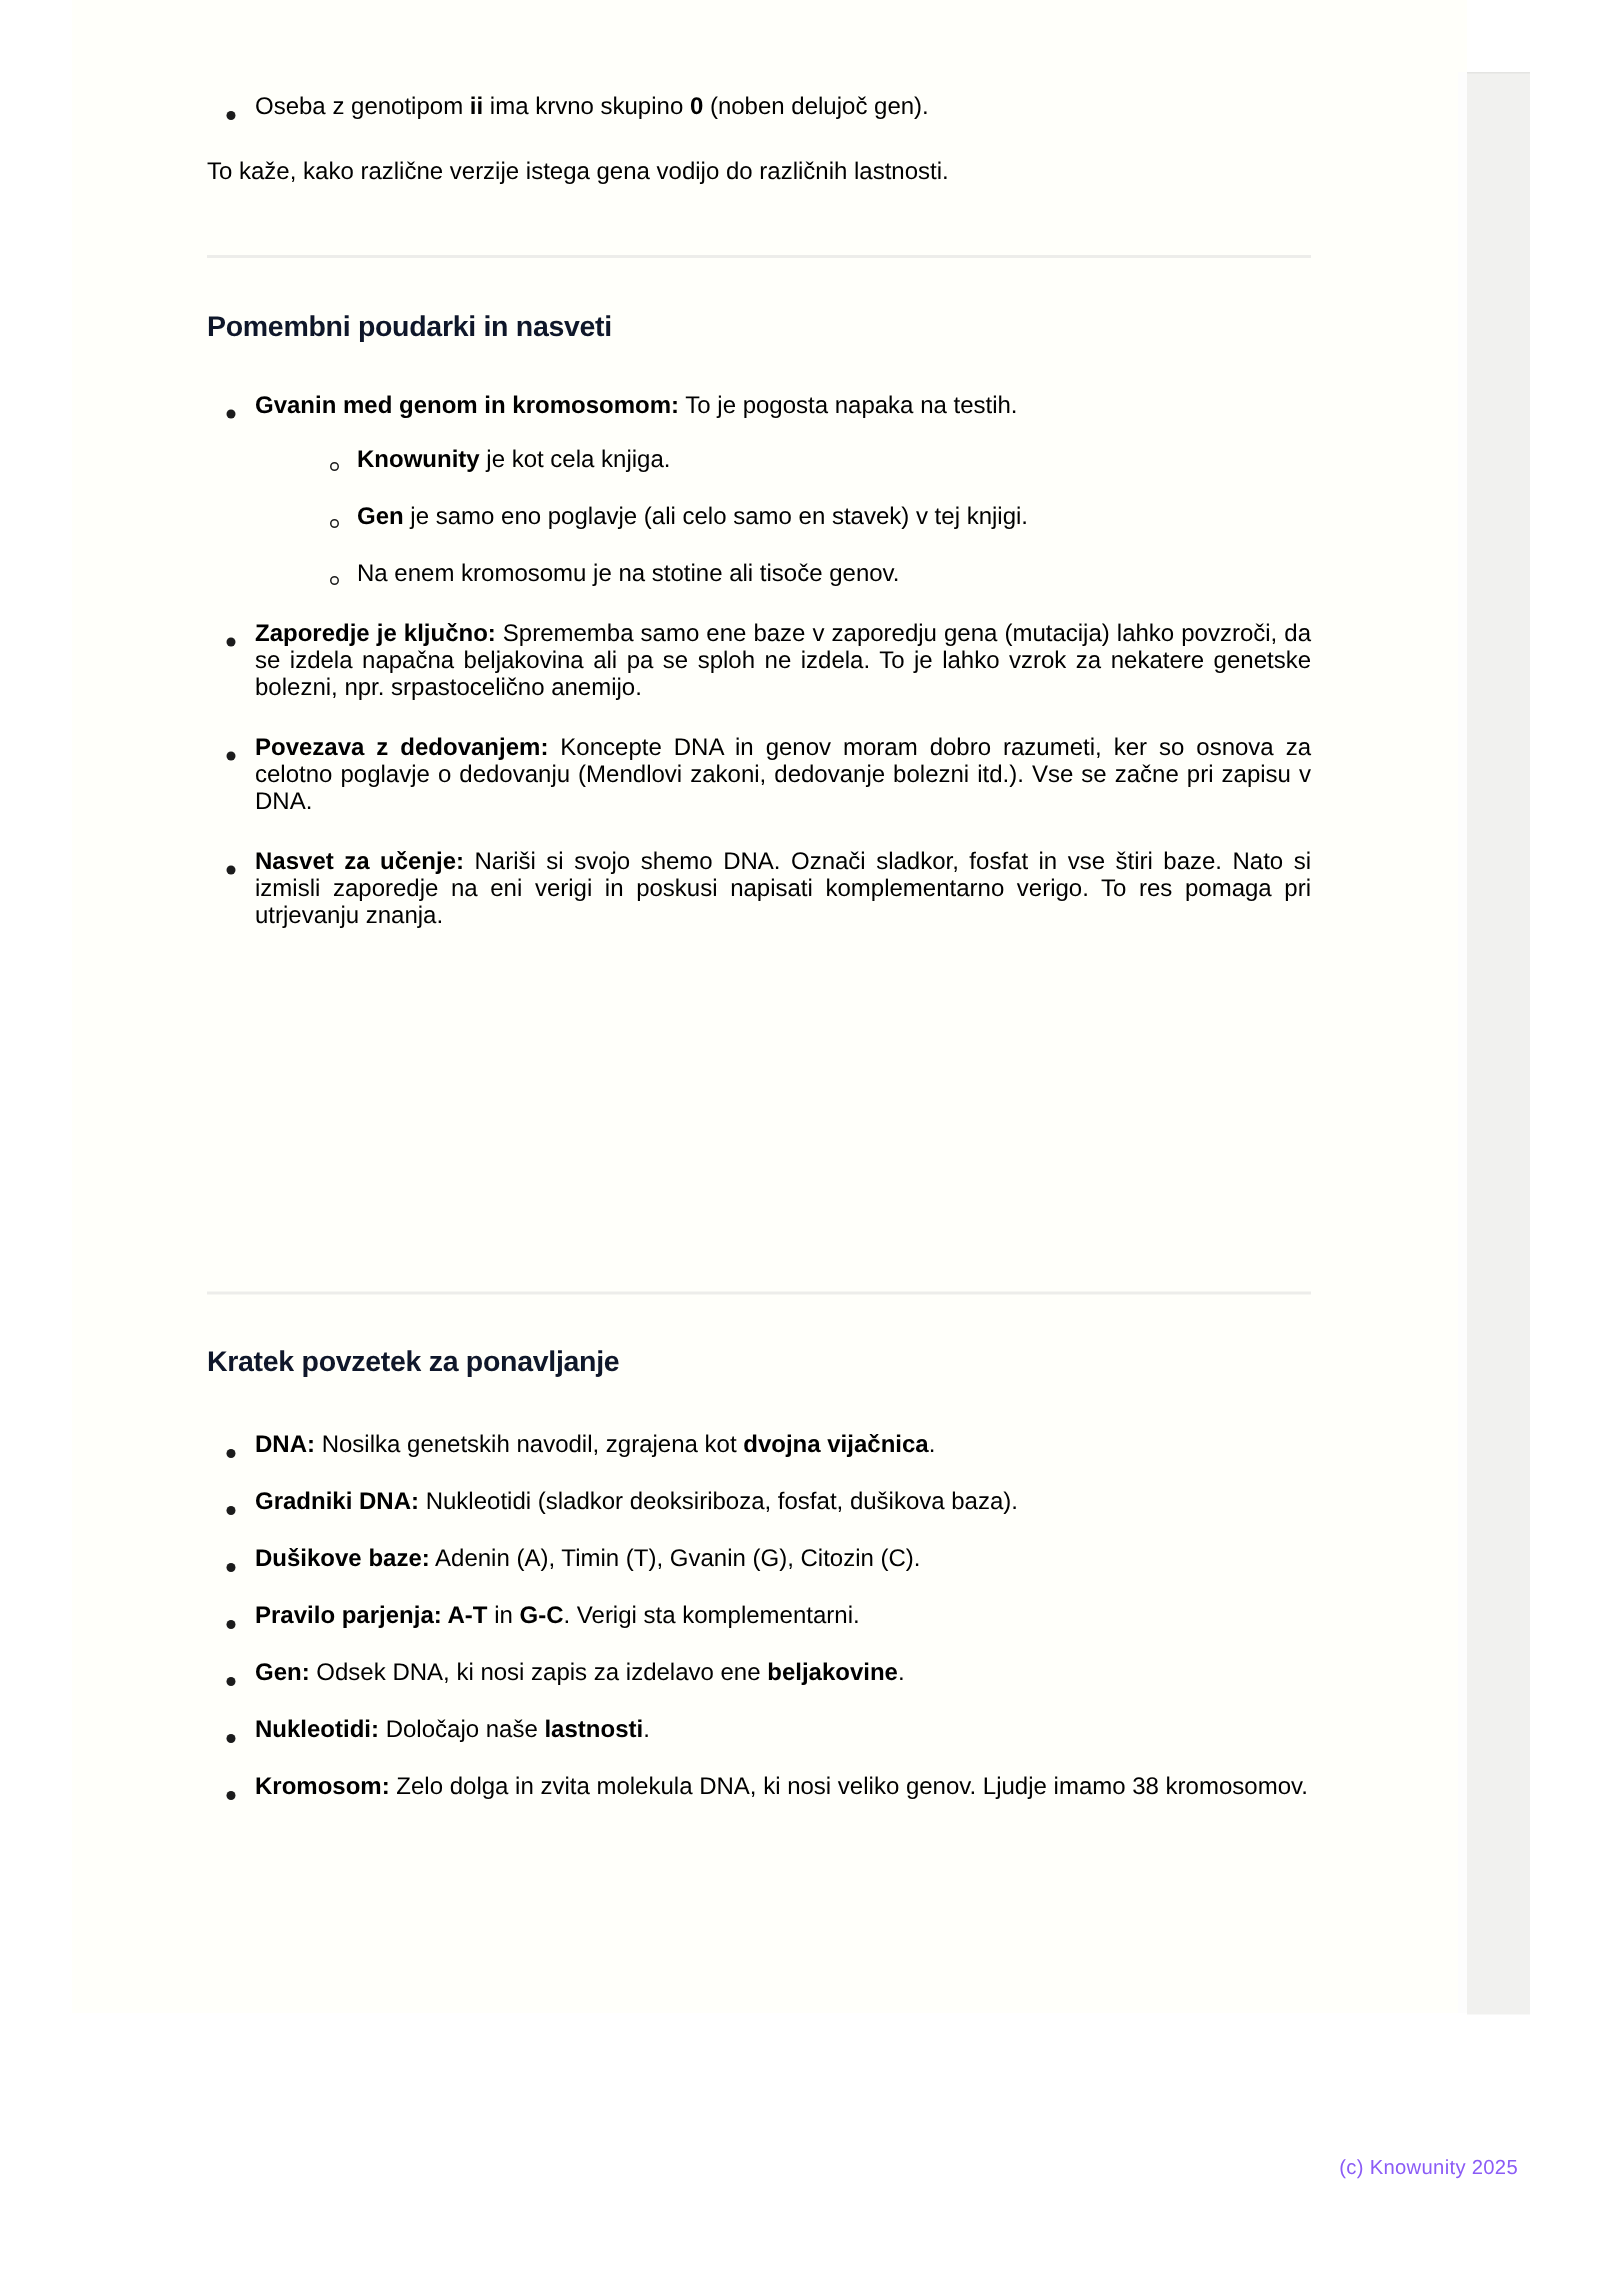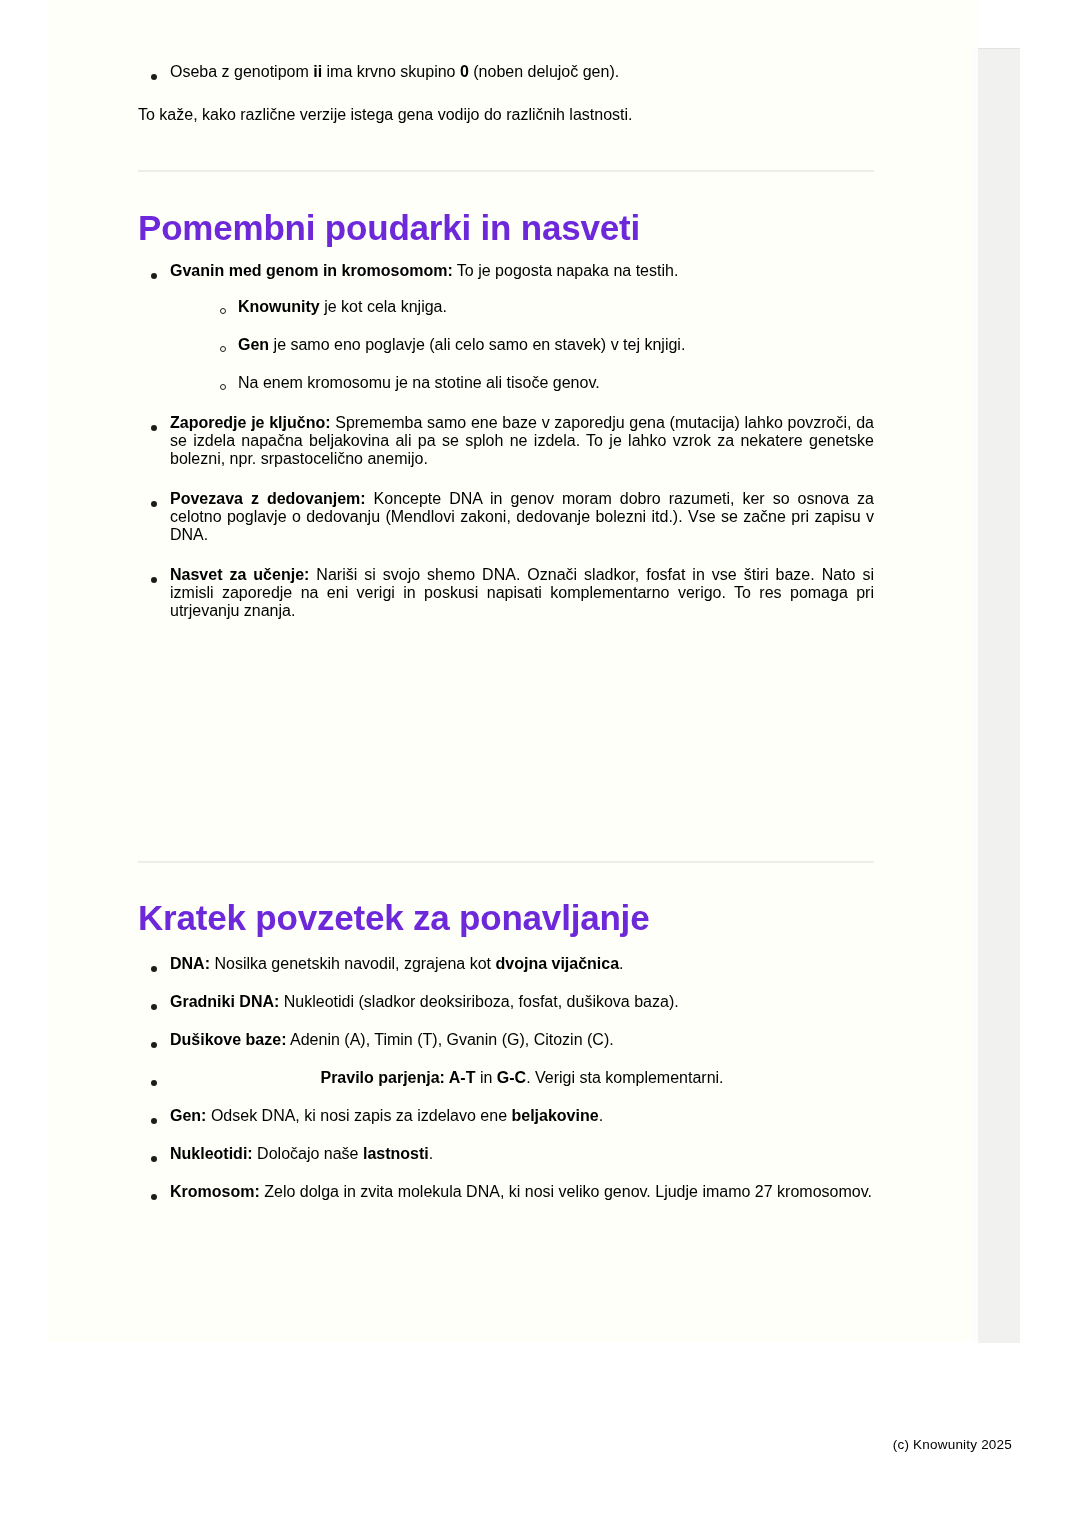--- a/index.html
+++ b/index.html
@@ -90,22 +90,22 @@
     border: 1.4px solid #1c1c1c;
     background: transparent;
     box-sizing: border-box;
   }
 
   .justified { text-align: justify; }
   b, strong { font-weight: 700; }
 
   
   h2.section-heading {
-    color: #6d28d9;
-    font-size: 35px;
+    color: #0f172a;
+    font-size: 19px;
     font-weight: 700;
     letter-spacing: -0.2px;
     margin: 0;
   }
 
   hr.rule {
     border: 0;
     border-top: 2px solid #ededea;
     margin: 0;
     width: 736px;
@@ -125,21 +125,21 @@
 
   #summary-list ul.lvl1 > li { margin-bottom: 20px; }
 
   
   .footer-copyright {
     position: absolute;
     left: 0;
     top: 1437px;
     width: 1012px;
     text-align: right;
-    color: #000000;
+    color: #8b5cf6;
     font-size: 13.5px;
     letter-spacing: 0.2px;
   }
 </style>
 </head>
 <body>
 
 <div class="page-sheet">
 
   <div class="blk" id="intro-list">
@@ -193,30 +193,30 @@
         <li>
           <span style="display: block;"><b>DNA:</b><span> Nosilka genetskih navodil, zgrajena kot </span><b>dvojna vijačnica</b><span>.</span></span>
         </li>
         <li>
           <span style="display: block;"><b>Gradniki DNA:</b><span> Nukleotidi (sladkor deoksiriboza, fosfat, dušikova baza).</span></span>
         </li>
         <li>
           <span style="display: block;"><b>Dušikove baze:</b><span> Adenin (A), Timin (T), Gvanin (G), Citozin (C).</span></span>
         </li>
         <li>
-          <span style="display: block; text-align: center;"><b>Pravilo parjenja: A-T</b><span> in </span><b>G-C</b><span>. Verigi sta komplementarni.</span></span>
+          <span style="display: block;"><b>Pravilo parjenja: A-T</b><span> in </span><b>G-C</b><span>. Verigi sta komplementarni.</span></span>
         </li>
         <li>
           <span style="display: block;"><b>Gen:</b><span> Odsek DNA, ki nosi zapis za izdelavo ene </span><b>beljakovine</b><span>.</span></span>
         </li>
         <li>
           <span style="display: block;"><b>Nukleotidi:</b><span> Določajo naše </span><b>lastnosti</b><span>.</span></span>
         </li>
         <li>
-          <span style="display: block;"><b>Kromosom:</b><span> Zelo dolga in zvita molekula DNA, ki nosi veliko genov. Ljudje imamo 27 kromosomov.</span></span>
+          <span style="display: block;"><b>Kromosom:</b><span> Zelo dolga in zvita molekula DNA, ki nosi veliko genov. Ljudje imamo 38 kromosomov.</span></span>
         </li>
       </ul>
   </div>
 
 </div>
 
 <div class="scrollbar-track">
   
 </div>
 <div class="gutter-panel"></div>

